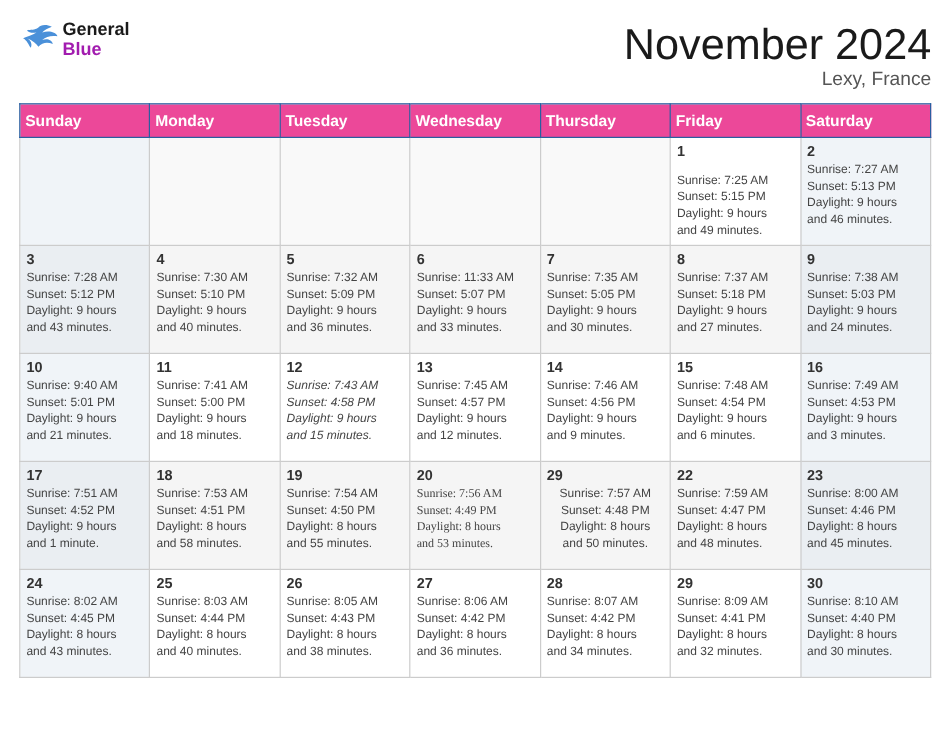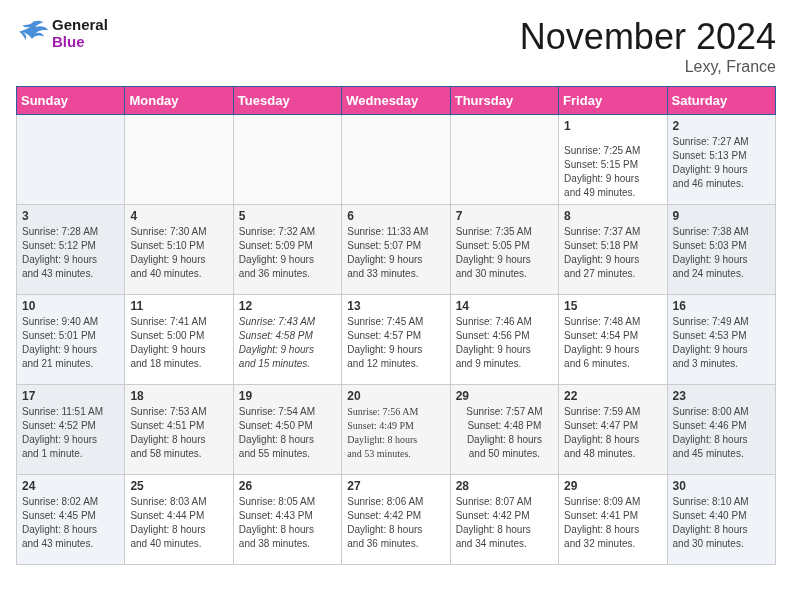--- a/index.html
+++ b/index.html
@@ -232,21 +232,21 @@
           <span class="day-num">16</span>
           <div class="day-info" style="white-space: pre-line;">Sunrise: 7:49 AM
 Sunset: 4:53 PM
 Daylight: 9 hours
 and 3 minutes.</div>
         </td>
       </tr>
       <tr class="row-odd">
         <td class="weekend">
           <span class="day-num">17</span>
-          <div class="day-info" style="white-space: pre-line;">Sunrise: 11:51 AM
+          <div class="day-info" style="white-space: pre-line;">Sunrise: 7:51 AM
 Sunset: 4:52 PM
 Daylight: 9 hours
 and 1 minute.</div>
         </td>
         <td>
           <span class="day-num">18</span>
           <div class="day-info" style="white-space: pre-line;">Sunrise: 7:53 AM
 Sunset: 4:51 PM
 Daylight: 8 hours
 and 58 minutes.</div>

